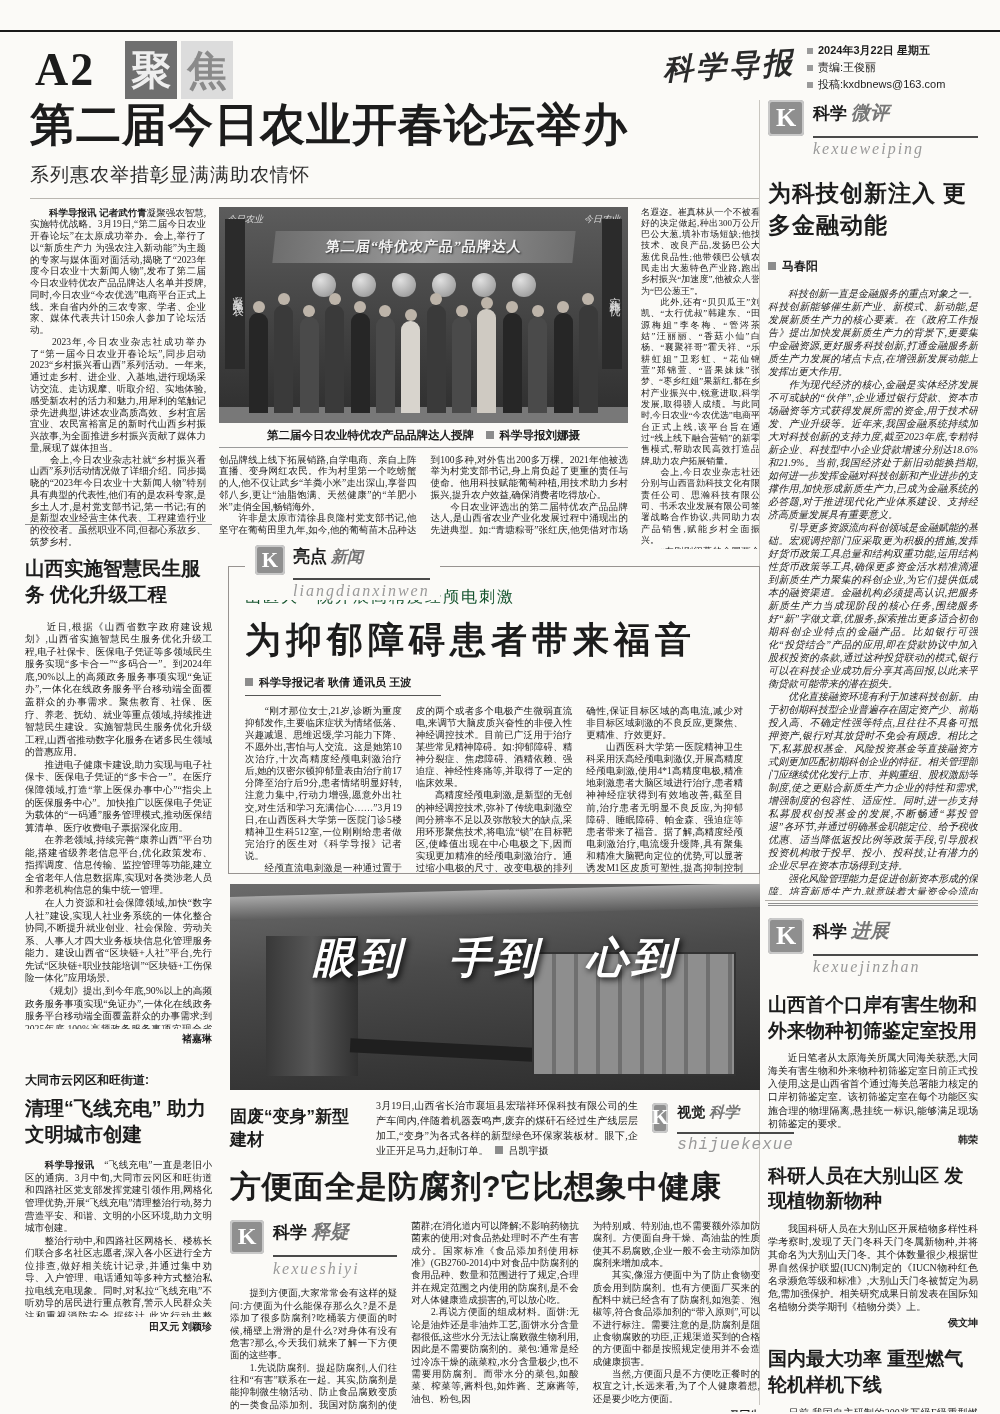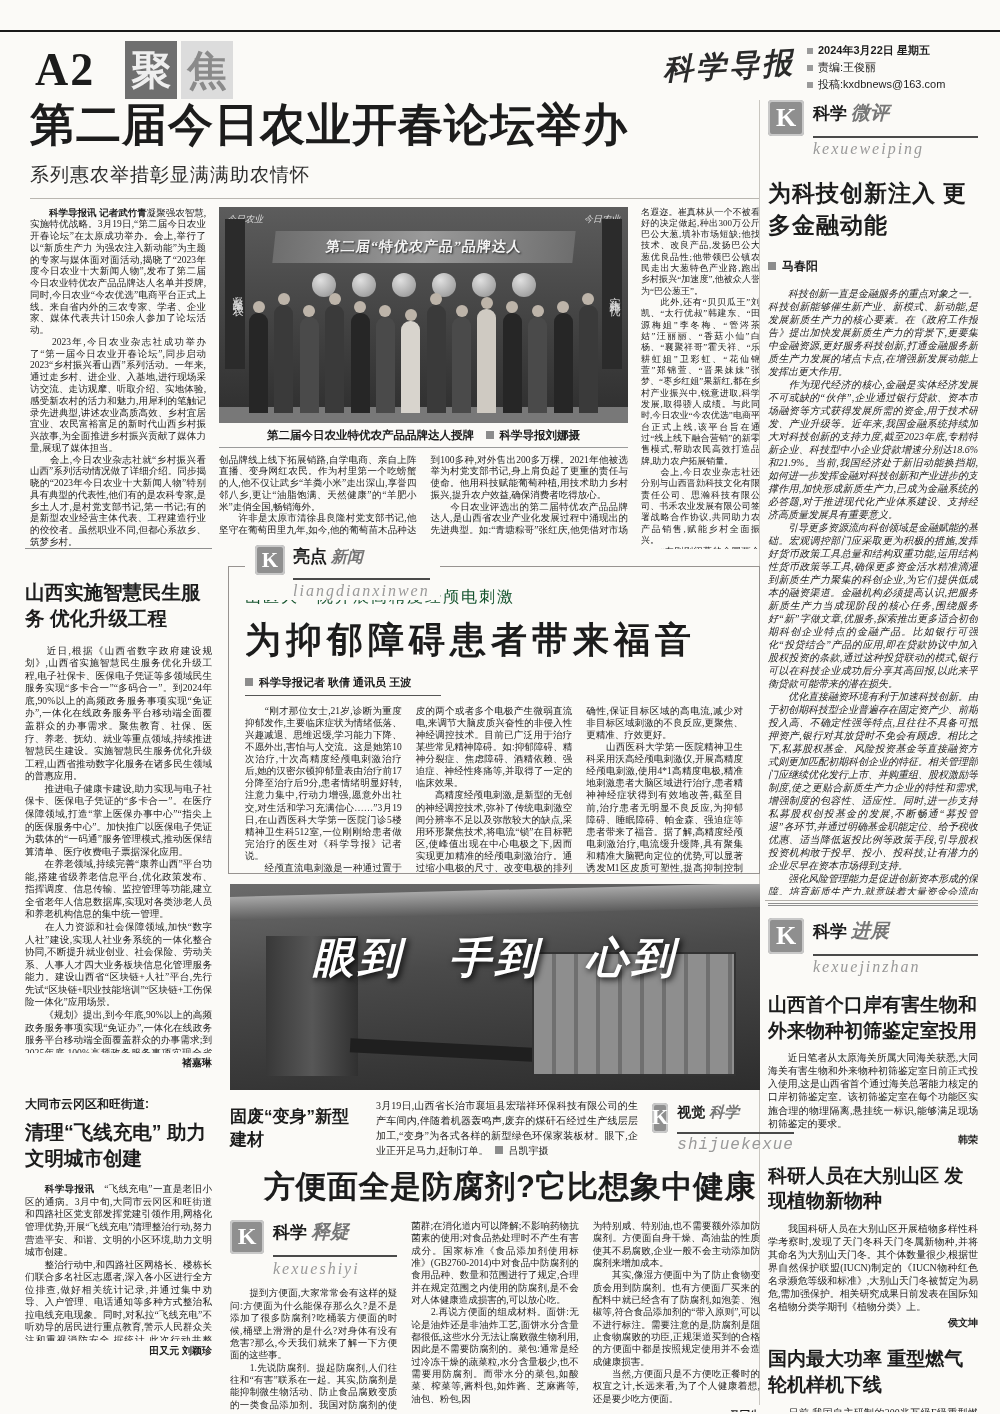--- a/index.html
+++ b/index.html
@@ -69,21 +69,21 @@
   .sec-script{font-family:"Liberation Serif",serif;font-style:italic;font-weight:700;font-size:19px;color:#777;}
   .sec-pinyin{font-style:italic;color:#999;font-size:16px;letter-spacing:2px;margin-top:2px;}
   
   .vline{position:absolute;left:759px;top:100px;width:1px;height:1305px;background:#c9c6c0;}
   .weiping{position:absolute;left:768px;top:100px;width:210px;height:800px;overflow:hidden;}
   .wp-headline{margin-top:20px;font-size:23px;font-weight:900;line-height:1.4;letter-spacing:1px;
                font-family:Liberation Serif, serif;}
   .wp-author{margin-top:16px;font-size:12px;font-weight:700;font-family:"Liberation Sans",sans-serif;}
   .wp-body{margin-top:12px;height:608px;overflow:hidden;font-style:italic;font-size:10px;line-height:1.3;}
   
-  .rail-left{position:absolute;left:25px;top:548px;width:187px;height:858px;border-top:1px solid #8f8f8f;overflow:hidden;}
+  .rail-left{position:absolute;left:25px;top:524px;width:187px;height:858px;border-top:1px solid #8f8f8f;overflow:hidden;}
   .ms-headline{margin-top:30px;font-size:19.5px;font-weight:900;line-height:1.35;font-family:"Liberation Sans",sans-serif;}
   .ms-body{margin-top:13px;height:408px;overflow:hidden;font-size:9.6px;line-height:1.31;}
   .sig-line{text-align:right;font-weight:700;font-size:10px;margin-top:3px;font-family:"Liberation Sans",sans-serif;}
   .fx-kicker{margin-top:26px;font-size:12px;font-weight:700;font-family:"Liberation Sans",sans-serif;}
   .fx-headline{margin-top:6px;font-size:19.5px;font-weight:900;line-height:1.35;font-family:"Liberation Sans",sans-serif;}
   .fx-body{margin-top:12px;height:158px;overflow:hidden;font-size:9.6px;line-height:1.31;}
   
   .liangdian{position:absolute;left:228px;top:566px;width:532px;}
   .ld-box{position:relative;border:1px solid #979390;padding:16px 16px 8px;height:282px;}
   .ld-head{position:absolute;top:-22px;left:16px;background:#fbfaf7;padding:0 10px;display:flex;gap:8px;}
@@ -108,21 +108,21 @@
               color:#fff;font-size:42px;font-weight:900;font-style:italic;letter-spacing:4px;
               text-shadow:2px 2px 6px #000;font-family:"Liberation Serif",serif;}
   
   .shijue{position:absolute;left:230px;top:1096px;width:530px;height:64px;display:flex;gap:14px;align-items:center;}
   .sj-title{width:132px;font-size:17px;font-weight:900;font-family:"Liberation Sans",sans-serif;}
   .sj-cap{flex:1;font-size:10px;line-height:1.5;text-align:justify;}
   .sj-logo{width:108px;}
   .sj-logo .kbox{width:30px;height:30px;font-size:21px;}
   
   .shiyi{position:absolute;left:230px;top:1166px;width:530px;height:246px;overflow:hidden;}
-  .sy-headline{font-size:31px;font-weight:900;letter-spacing:0.5px;font-family:Liberation Sans, sans-serif;margin-left:34px;}
+  .sy-headline{font-size:31px;font-weight:900;letter-spacing:0.5px;font-family:Liberation Mono, monospace;}
   .sy-cols{margin-top:12px;display:flex;gap:14px;}
   .sy-cols > div{flex:1;font-size:9.5px;line-height:1.3;}
   .sy-logo{margin-bottom:8px;}
   .sy-logo .kbox{width:34px;height:34px;font-size:24px;}
   
   .jinzhan{position:absolute;left:768px;top:903px;width:210px;height:509px;overflow:hidden;
            border-top:3px double #8f8f8f;padding-top:12px;box-sizing:border-box;}
   .jz-headline{margin-top:16px;font-size:19px;font-weight:900;line-height:1.35;font-family:"Liberation Sans",sans-serif;}
   .jz-body{margin-top:8px;font-size:9.9px;line-height:1.32;}
   .hline-mid{position:absolute;left:765px;top:900px;width:213px;height:1px;background:#b5b2ac;}

